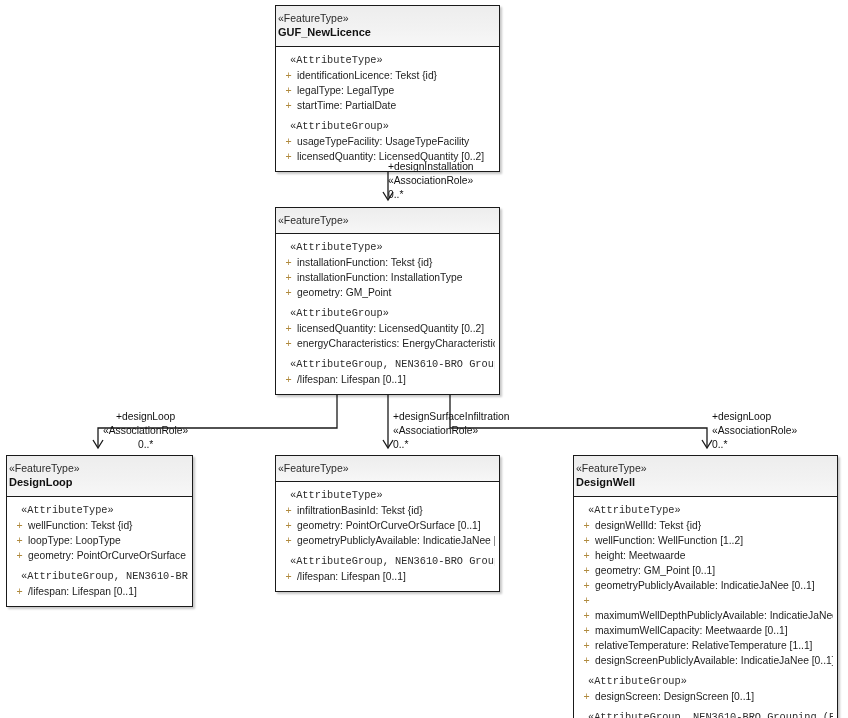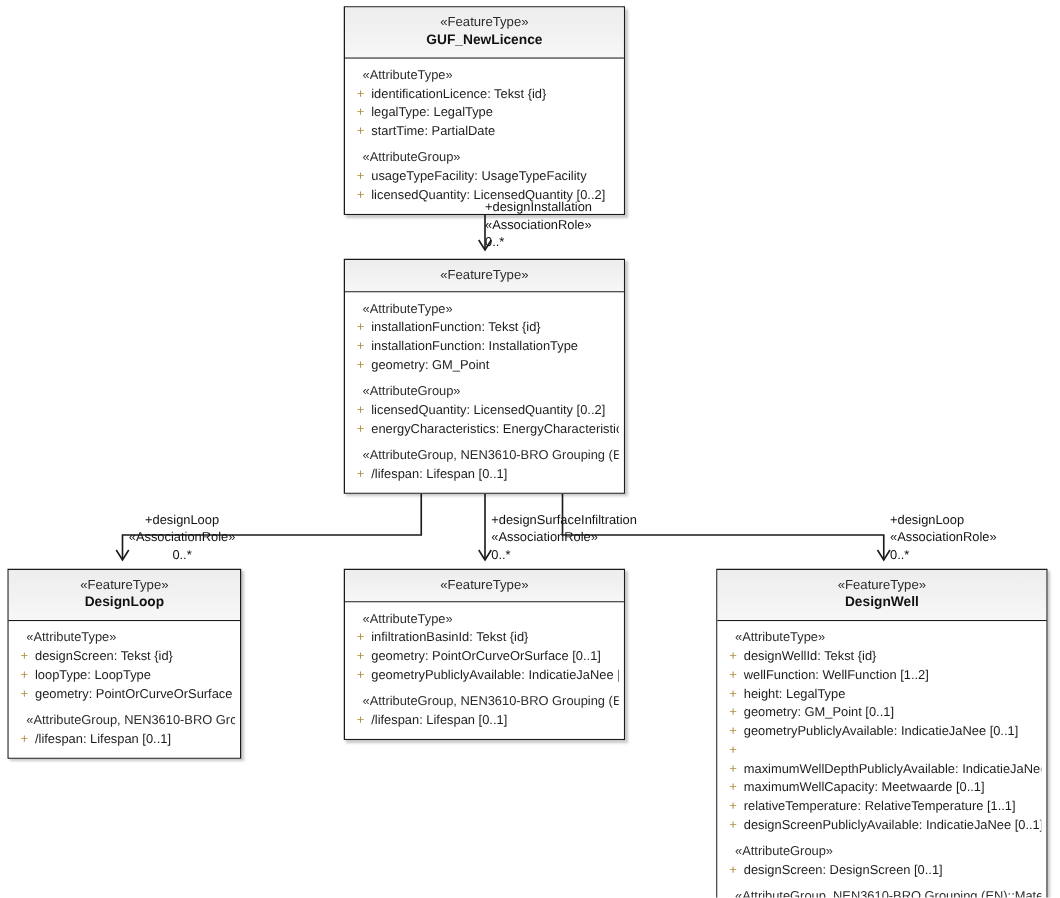--- a/index.html
+++ b/index.html
@@ -33,21 +33,20 @@
     position: absolute;
     box-sizing: border-box;
     border: 1.6px solid #1a1a1a;
     background: #ffffff;
     box-shadow: 2px 2px 2px rgba(0,0,0,0.22);
   }
   .uml-header {
     box-sizing: border-box;
     border-bottom: 1.6px solid #1a1a1a;
     background: linear-gradient(to bottom, #ededed 0%, #f2f2f2 55%, #f7f7f7 100%);
-    text-align: center;
     padding: 5px 2px 6px 2px;
   }
   .stereo-head {
     font-size: 10.5px;
     color: #2b2b2b;
     line-height: 14px;
     white-space: nowrap;
   }
   .class-name {
     font-size: 11px;
@@ -60,20 +59,21 @@
     padding: 6px 4px 7px 4px;
     background: #ffffff;
   }
   .grp-label {
     font-size: 10.3px;
     color: #2b2b2b;
     line-height: 15px;
     padding-left: 10px;
     white-space: nowrap;
     overflow: hidden;
+    font-family: Liberation Mono, monospace;
   }
   .grp-spacer {
     height: 6px;
   }
   .attr-row {
     display: flex;
     align-items: baseline;
     line-height: 15px;
     white-space: nowrap;
     overflow: hidden;
@@ -227,21 +227,21 @@
 
   <div class="uml-class" style="left:6px; top:455px; width:187px;">
     <div class="uml-header">
       <div class="stereo-head">«FeatureType»</div>
       <div class="class-name">DesignLoop</div>
     </div>
     <div class="uml-body">
       <div class="grp-label">«AttributeType»</div>
       <div class="attr-row">
         <span class="attr-vis">+</span>
-        <span class="attr-txt">designScreen: Tekst {id}</span>
+        <span class="attr-txt">wellFunction: Tekst {id}</span>
       </div>
       <div class="attr-row">
         <span class="attr-vis">+</span>
         <span class="attr-txt">loopType: LoopType</span>
       </div>
       <div class="attr-row">
         <span class="attr-vis">+</span>
         <span class="attr-txt">geometry: PointOrCurveOrSurface [0..1]</span>
       </div>
       <div class="grp-spacer"></div>
@@ -290,21 +290,21 @@
       <div class="attr-row">
         <span class="attr-vis">+</span>
         <span class="attr-txt">designWellId: Tekst {id}</span>
       </div>
       <div class="attr-row">
         <span class="attr-vis">+</span>
         <span class="attr-txt">wellFunction: WellFunction [1..2]</span>
       </div>
       <div class="attr-row">
         <span class="attr-vis">+</span>
-        <span class="attr-txt">height: LegalType</span>
+        <span class="attr-txt">height: Meetwaarde</span>
       </div>
       <div class="attr-row">
         <span class="attr-vis">+</span>
         <span class="attr-txt">geometry: GM_Point [0..1]</span>
       </div>
       <div class="attr-row">
         <span class="attr-vis">+</span>
         <span class="attr-txt">geometryPubliclyAvailable: IndicatieJaNee [0..1]</span>
       </div>
       <div class="attr-row">

